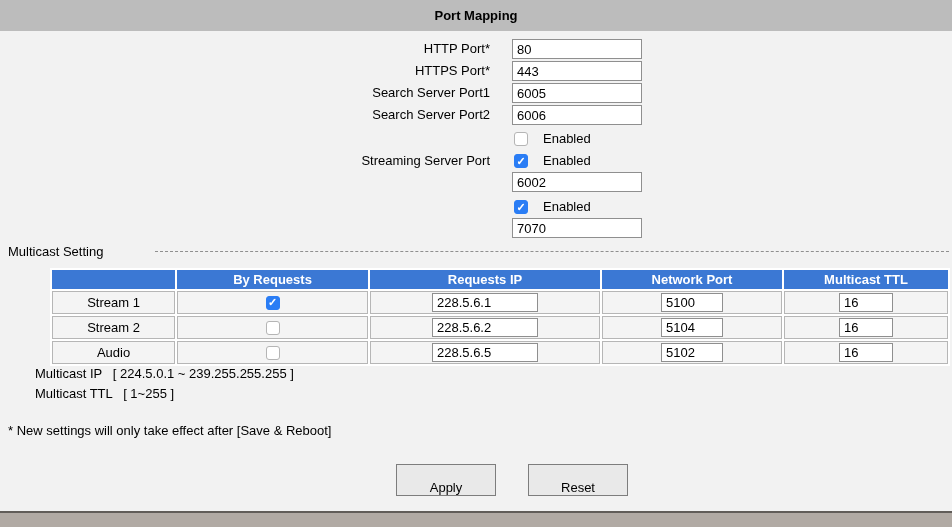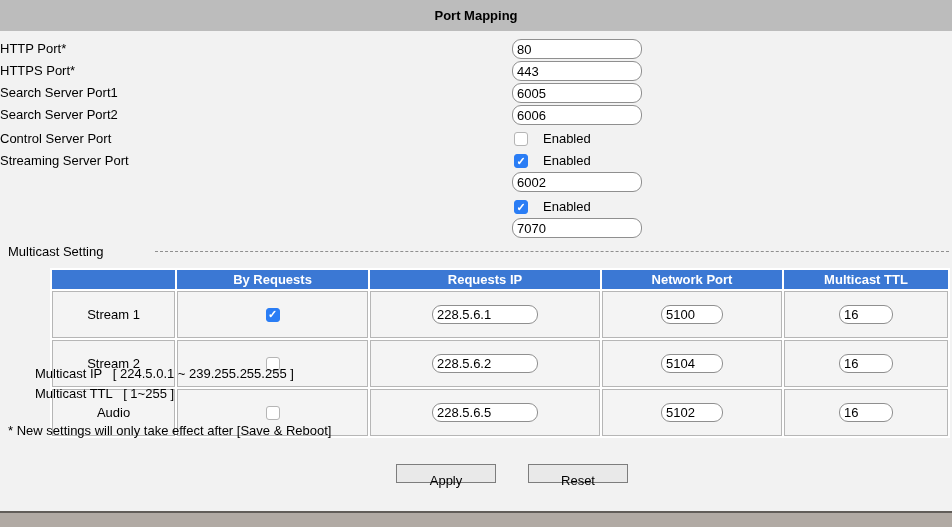--- a/index.html
+++ b/index.html
@@ -16,29 +16,29 @@
   .titlebar {
     position:absolute; left:0; top:0; right:0; height:31px;
     background: var(--titlebar-bg, #bcbcbc);
     text-align:center; line-height:31px; font-weight:bold;
   }
 
   
   .form-row { position:absolute; left:0; right:0; height:20px; }
   .flabel {
     position:absolute; left:0; top:0; width:490px; height:20px;
-    text-align:left; line-height:20px; white-space:pre;
+    text-align:right; line-height:20px; white-space:pre;
   }
   .field {
     position:absolute; left:512px; top:0; height:20px;
     display:flex; align-items:center;
   }
   .txt {
     width:130px; height:20px; box-sizing:border-box;
-    border:1px solid #8f8f8f; border-radius:9px;
+    border:1px solid #8f8f8f; border-radius:0;
     background:#fff; padding:0 4px;
     font-family:"Liberation Sans", sans-serif; font-size:13px; color:#000;
   }
 
   
   .checkbox {
     width:14px; height:14px; box-sizing:border-box;
     border:1px solid #b5b5b5; border-radius:3px; background:#fff;
     display:flex; align-items:center; justify-content:center;
     margin-left:2px;
@@ -65,37 +65,37 @@
     border-collapse:separate; border-spacing:2px;
     background:#ffffff; table-layout:fixed;
   }
   .mc-table th {
     background: var(--table-header-bg, #3b78d4);
     color:#fff; font-weight:bold; font-size:13px;
     height:19px; padding:0; text-align:center;
   }
   .mc-table td {
     background:#f4f4f4; border:1px solid #b6b6b6;
-    height:21px; padding:12px; text-align:center; font-size:13px;
+    height:21px; padding:0; text-align:center; font-size:13px;
   }
   .mc-table .checkbox { margin:0 auto; }
   .txt.ip   { width:106px; height:19px; }
   .txt.port { width:62px;  height:19px; }
   .txt.ttl  { width:54px;  height:19px; }
 
   
   .note { position:absolute; left:35px; white-space:pre; line-height:14px; }
   .reboot-note { position:absolute; left:8px; top:424px; white-space:pre; line-height:14px; }
 
   
   .btn {
     position:absolute; top:464px; width:100px; height:19px;
     background:#e9e9e9; border:1px solid #7d7d7d;
     font-family:"Liberation Sans", sans-serif; font-size:13px; color:#000;
-    padding:8px; line-height:16px;
+    padding:15px; line-height:16px;
   }
   #apply-btn { left:396px; }
   #reset-btn { left:528px; }
 
   
   .footerbar {
     position:absolute; left:0; right:0; bottom:0; height:14px;
     background: var(--footer-bg, #b1aaa4);
     border-top:2px solid #615d59;
   }
@@ -128,21 +128,20 @@
       </div>
   </div>
   <div class="form-row" style="top:105px">
     <div class="flabel">Search Server Port2</div>
     <div class="field">
         <input class="txt" type="text" value="6006" style="">
       </div>
   </div>
 
   <div class="form-row" style="top:129px">
-    <div class="flabel">Control Server Port</div>
     <div class="field">
       <div class="checkbox" data-checked="false"></div>
       <span class="cblabel">Enabled</span>
     </div>
   </div>
 
   <div class="form-row" style="top:151px">
     <div class="flabel">Streaming Server Port</div>
     <div class="field">
       <div class="checkbox" data-checked="true"></div>

